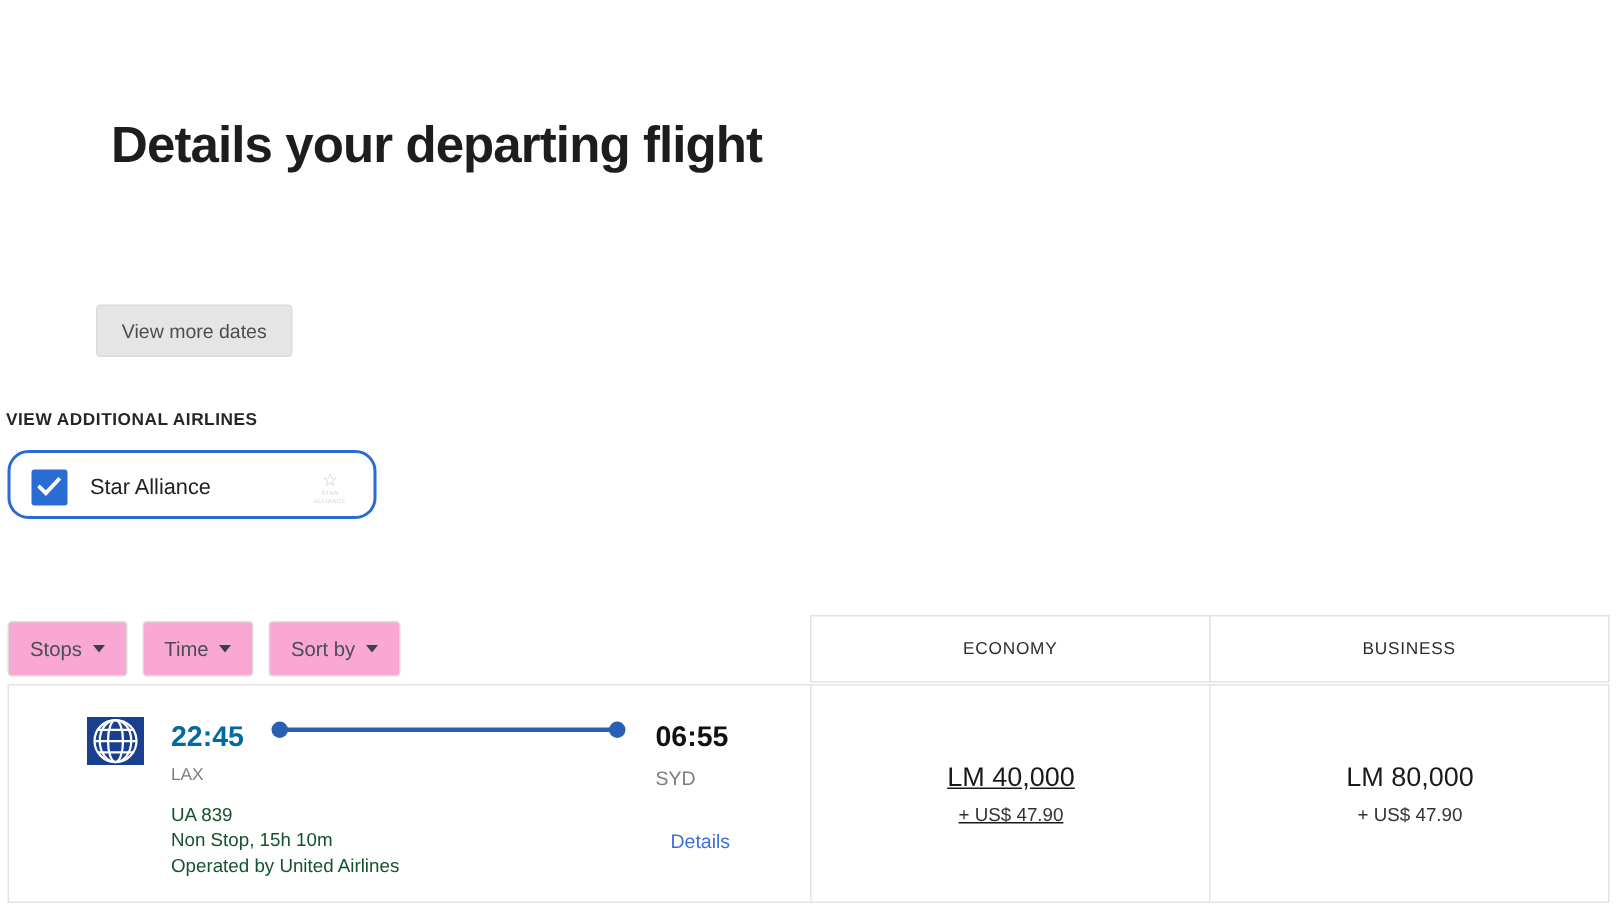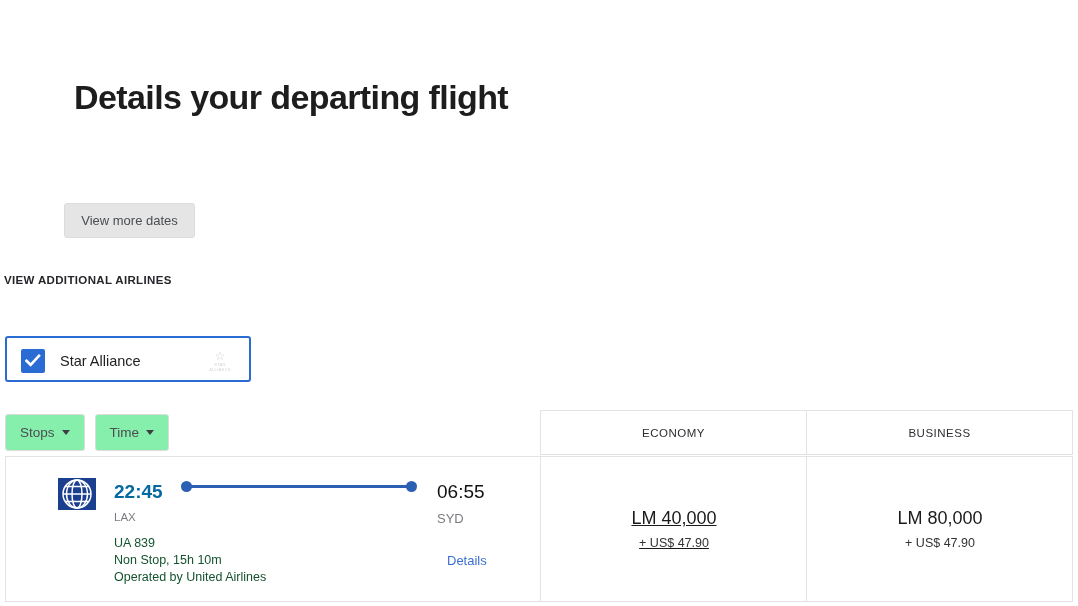--- a/index.html
+++ b/index.html
@@ -47,24 +47,23 @@
 
   
   .airlines-label {
     position: absolute; left: 4px; top: 274px;
     font-size: 11.5px; font-weight: bold; color: #24262a;
     letter-spacing: .35px;
   }
   .alliance-box {
     position: absolute; left: 5px; top: 300px;
     width: 246px; height: 46px;
-    border: 2px solid #2b6cd4; border-radius: 3px;
+    border: 2px solid #2b6cd4; border-radius: 14px;
     background: #fff;
     cursor: pointer;
-    margin-top: 36px;
   }
   .cb {
     position: absolute; left: 14px; top: 11px;
     width: 24px; height: 24px;
     background: #2b6cd4; border-radius: 2px;
   }
   .cb svg { position: absolute; left: 4px; top: 5px; }
   .alliance-name {
     position: absolute; left: 53px; top: 15px;
     font-size: 14.5px; color: #222;
@@ -75,21 +74,21 @@
     opacity: .45;
     text-align: center;
   }
   .alliance-logo .star { font-size: 12px; color: #8b8d91; line-height: 12px; display: block; }
   .alliance-logo .lt { font-size: 4px; color: #9b9da1; letter-spacing: .3px; display: block; }
 
   
   .filters { position: absolute; left: 5px; top: 414px; display: flex; gap: 10px; }
   .filter-btn {
     height: 37px; padding: 0 14px;
-    background: #86efac; border: 1px solid #dcdcdc; border-radius: 3px;
+    background: #f9a8d4; border: 1px solid #dcdcdc; border-radius: 3px;
     font-size: 13.5px; color: #4a4d52;
     font-family: "Liberation Sans", sans-serif;
     display: flex; align-items: center; gap: 7px;
     cursor: pointer;
   }
   .caret {
     width: 0; height: 0;
     border-left: 4px solid transparent; border-right: 4px solid transparent;
     border-top: 5px solid #3c3f43;
   }
@@ -108,21 +107,21 @@
     width: 1068px; height: 146px;
     border: 1px solid #e3e3e3; background: #fff;
   }
   .logo-sq {
     position: absolute; left: 58px; top: 478px;
     width: 38px; height: 32px; background: #1a3f8f;
     overflow: hidden;
   }
   .dep-time { position: absolute; left: 114px; top: 481px; font-size: 19px; font-weight: bold; color: #0369a1; }
   .dep-code { position: absolute; left: 114px; top: 511px; font-size: 11.5px; color: #7a7c80; }
-  .arr-time { position: absolute; left: 437px; top: 481px; font-size: 19px; font-weight: normal; color: #111; }
+  .arr-time { position: absolute; left: 437px; top: 481px; font-size: 19px; font-weight: bold; color: #111; }
   .arr-code { position: absolute; left: 437px; top: 511px; font-size: 13px; color: #7a7c80; }
 
   .timeline { position: absolute; left: 181px; top: 481px; width: 236px; height: 12px; }
   .tl-line { position: absolute; left: 5px; top: 4px; width: 226px; height: 3px; background: #2b5fb3; }
   .tl-dot { position: absolute; top: 0; width: 11px; height: 11px; border-radius: 50%; background: #2b5fb3; }
   .tl-dot.start { left: 0; }
   .tl-dot.end { right: 0; }
 
   .meta { position: absolute; left: 114px; top: 535px; font-size: 12.5px; color: #14532d; line-height: 17px; }
   .details-link {
@@ -167,20 +166,24 @@
 
   <div class="filters">
     <button class="filter-btn">
       <span>Stops</span>
       <span class="caret"></span>
     </button>
     <button class="filter-btn">
       <span>Time</span>
       <span class="caret"></span>
     </button>
+    <button class="filter-btn">
+      <span>Sort by</span>
+      <span class="caret"></span>
+    </button>
   </div>
 
   <div class="fare-head eco">ECONOMY</div>
   <div class="fare-head biz">BUSINESS</div>
 
   <div class="row"></div>
 
   <div class="logo-sq">
     <svg width="38" height="32" viewBox="0 0 38 32">
       <g stroke="#ffffff" stroke-width="1.5" fill="none">

